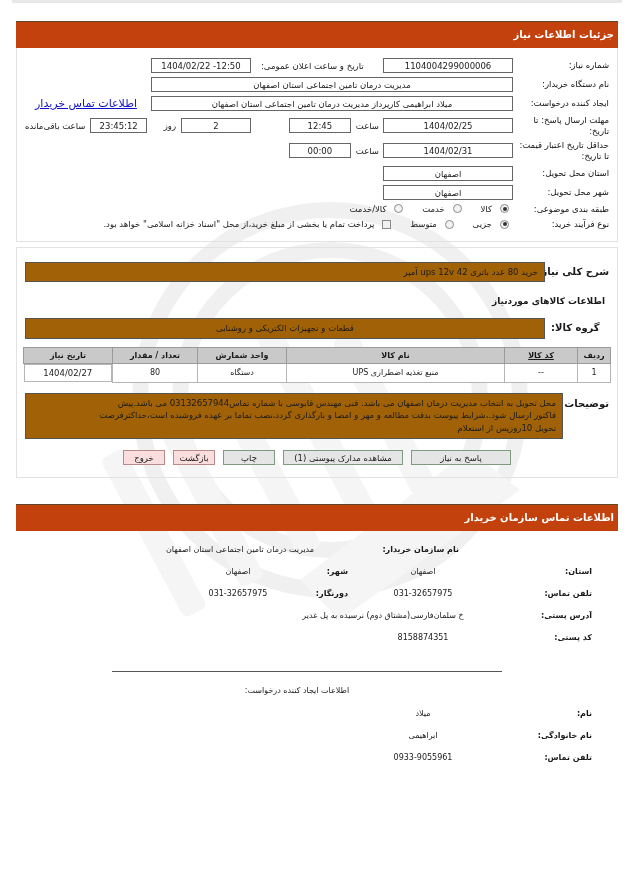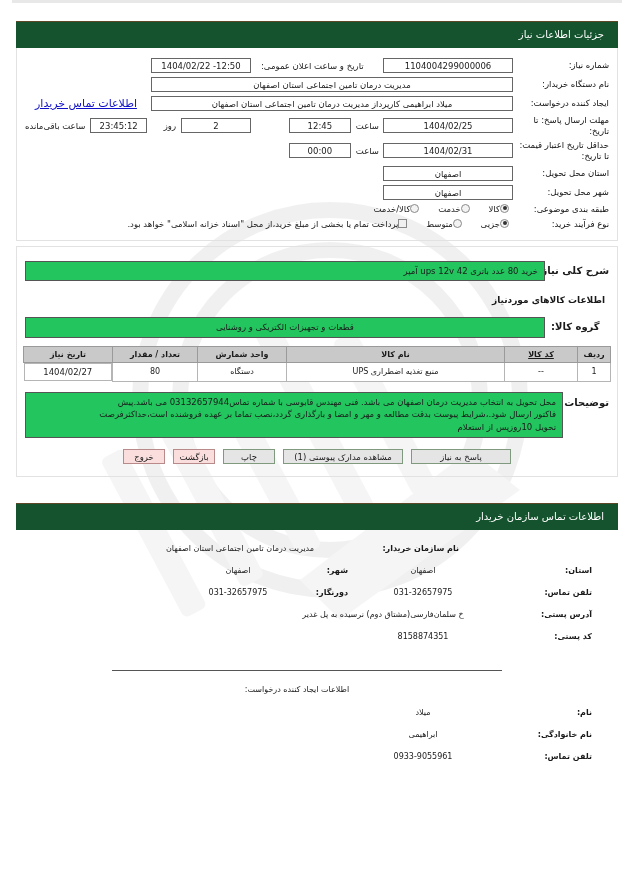--- a/index.html
+++ b/index.html
@@ -37,25 +37,25 @@
   }
 
   .top-rule {
     height: 3px;
     background: #e8e8e8;
     margin: 0 0 0 0;
   }
 
   
   .section-head {
-    background: #14532d;
+    background: #c2410c;
     color: #ffffff;
-    font-weight: normal;
+    font-weight: bold;
     font-size: 10px;
-    padding: 7px 14px 8px 14px;
+    padding: 7px 4px 8px 14px;
     margin: 18px 4px 0 4px;
     border-top: 1px solid #5d4727;
     box-sizing: border-box;
     text-align: right;
   }
 
   .panel {
     border: 1px solid #e2e2e2;
     border-top: none;
     margin: 0 4px;
@@ -102,40 +102,40 @@
 
   .link {
     color: #1010c8;
     font-size: 11px;
     text-decoration: underline;
     white-space: nowrap;
     cursor: pointer;
   }
 
   
-  .opt { display: inline-flex; gap: 0; margin-left: 16px; }
+  .opt { display: inline-flex; align-items: center; gap: 8px; margin-left: 16px; }
   .radio {
     width: 9px; height: 9px; border-radius: 50%;
     border: 1px solid #8a8a8a; background: #f3f3f3;
     display: inline-block; position: relative; box-sizing: border-box;
   }
   .radio.on::after {
     content: ""; position: absolute; left: 1.5px; top: 1.5px;
     width: 4px; height: 4px; border-radius: 50%; background: #333;
   }
   .chk {
     width: 9px; height: 9px; border: 1px solid #8a8a8a;
     background: #f0f0f0; display: inline-block; box-sizing: border-box;
   }
 
   
   .desc-row { display: flex; align-items: flex-start; gap: 6px; padding: 6px 2px 2px 2px; }
   .desc-label { font-weight: bold; font-size: 10px; white-space: nowrap; padding-top: 4px; width: 58px; text-align: left;}
   .desc-box {
-    border: 1px solid #555; background: #22c55e;
+    border: 1px solid #555; background: #a16207;
     flex: 1; padding: 3px 6px; font-size: 8.5px; line-height: 1.5;
     text-align: right;
   }
 
   .sub-title {
     font-weight: bold; font-size: 9px; margin: 12px 6px 6px 6px; text-align: right;
   }
 
   
   table.goods {

